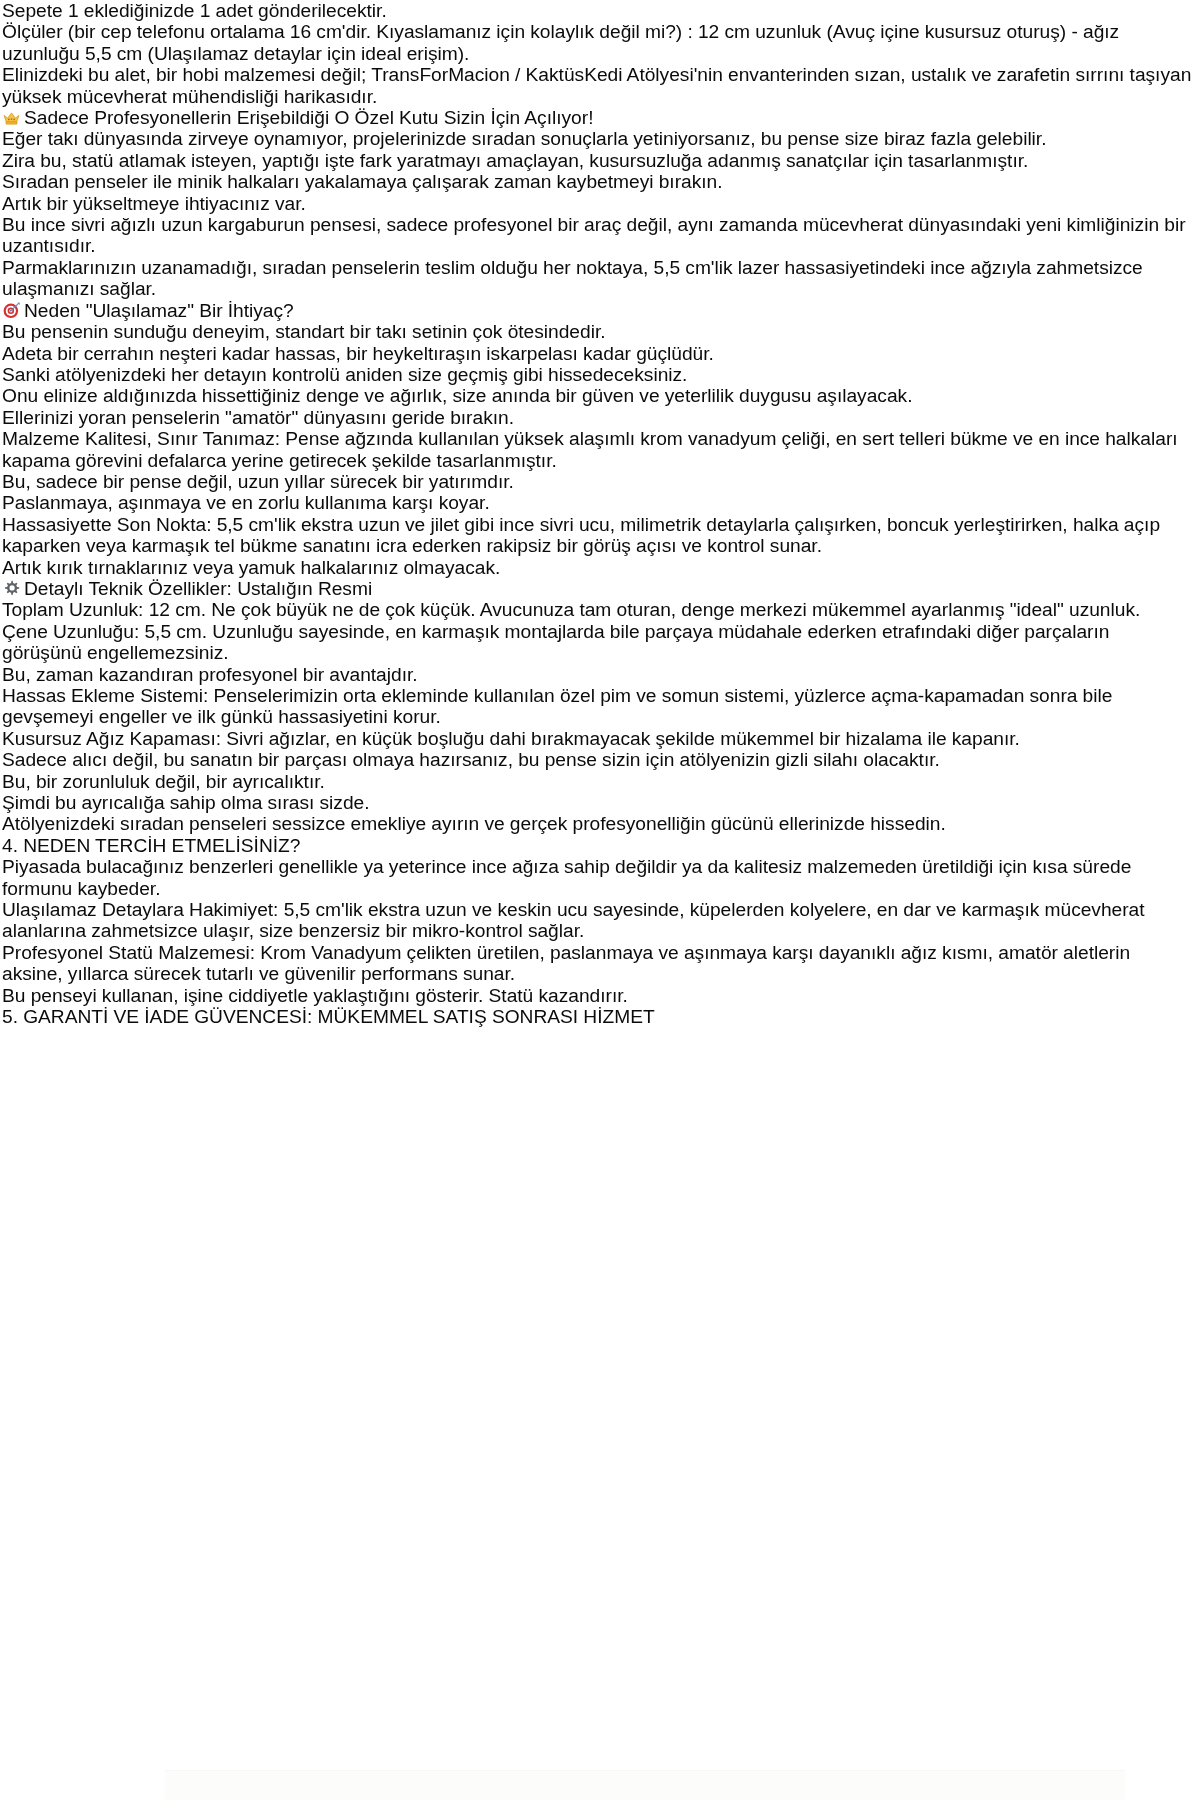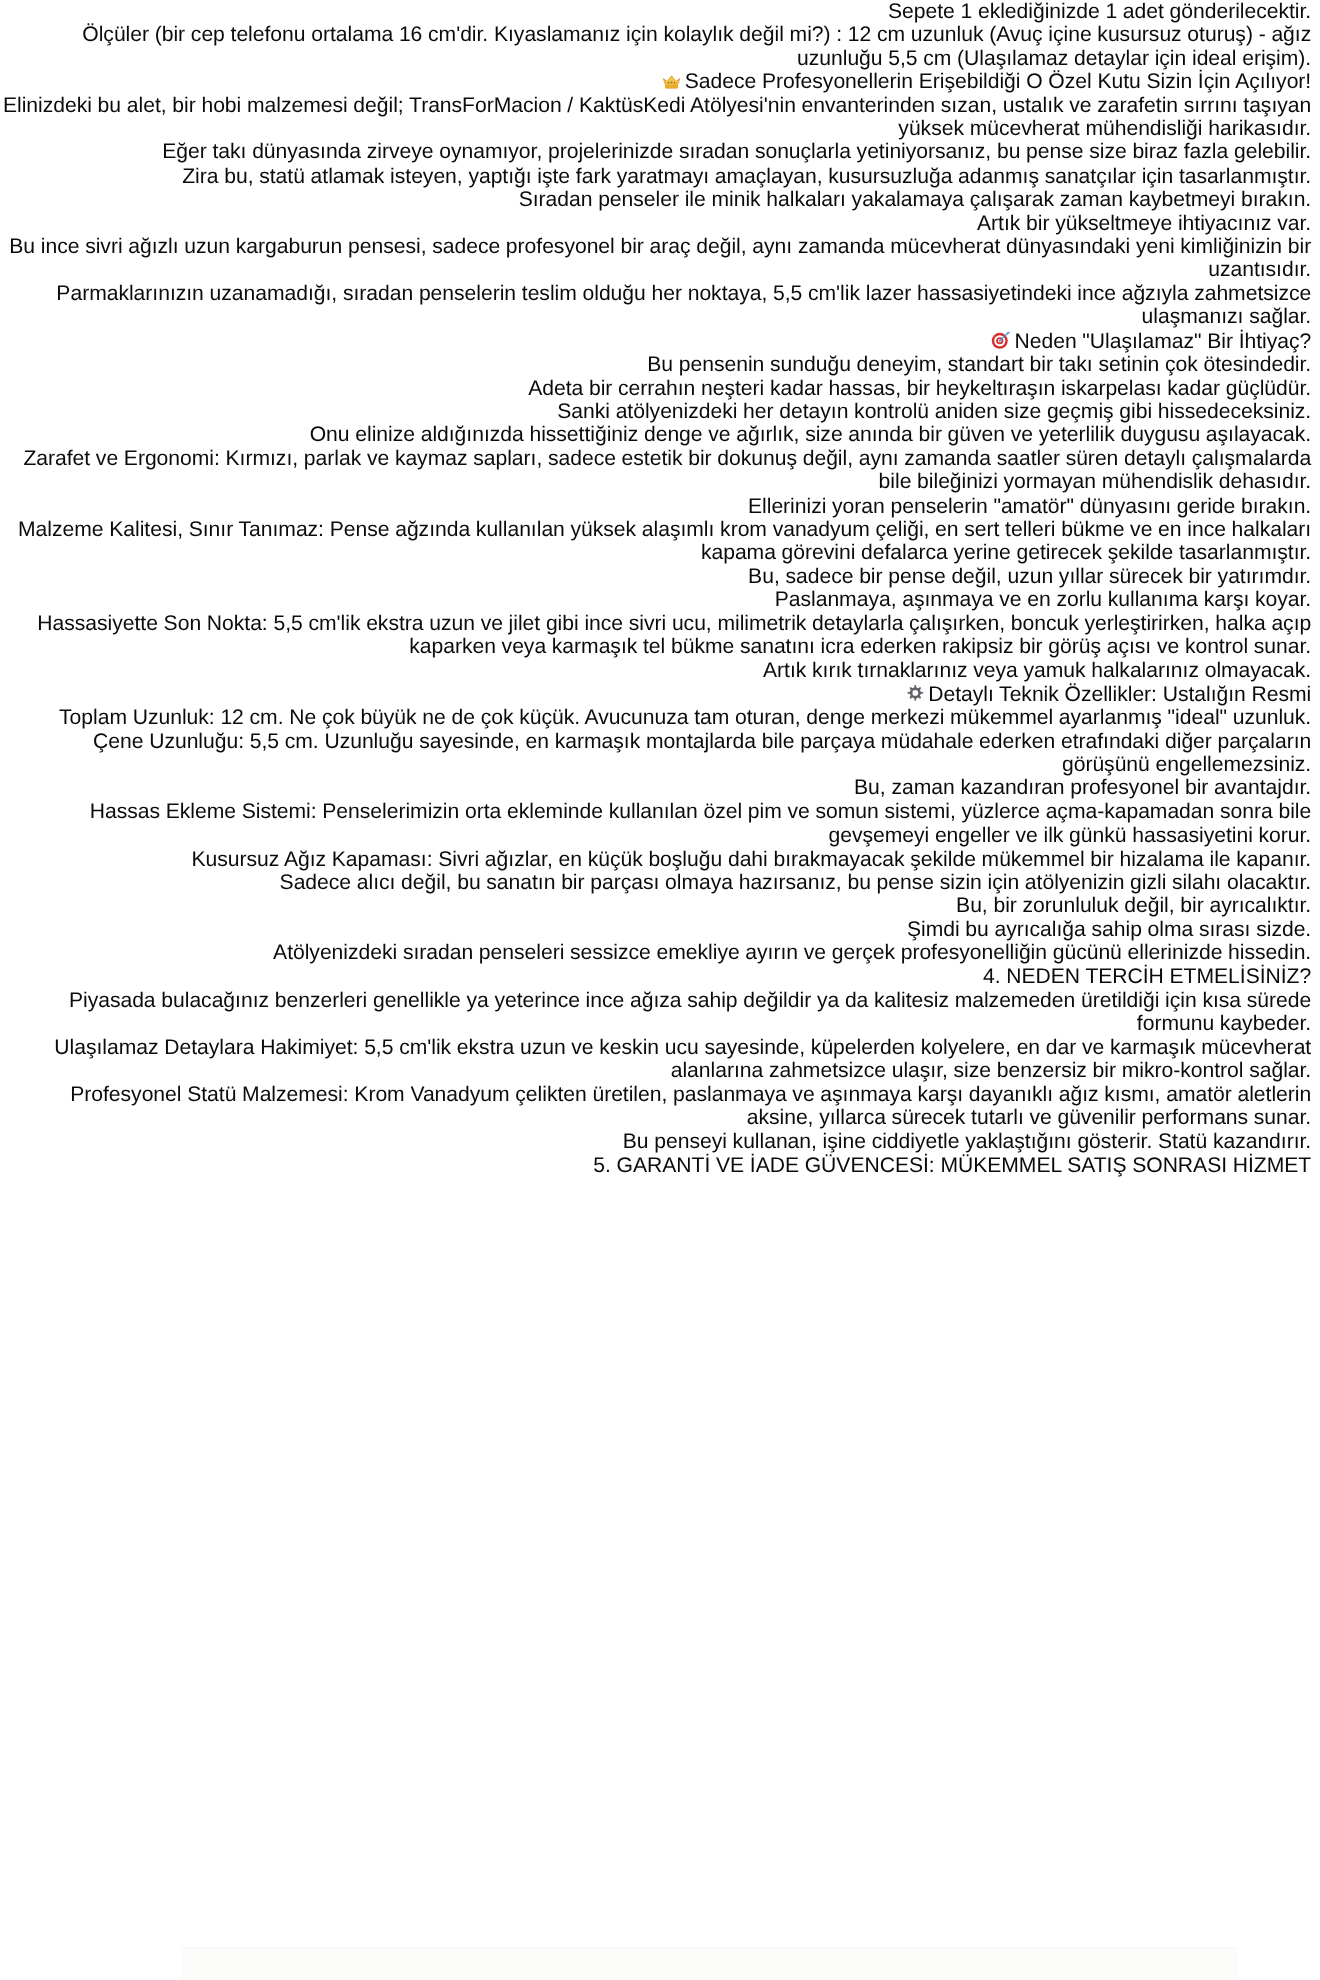--- a/index.html
+++ b/index.html
@@ -34,21 +34,20 @@
     letter-spacing: -0.02px;
     word-spacing: -0.1px;
     -webkit-font-smoothing: antialiased;
   }
 
   .line {
     display: block;
     white-space: normal;
     margin: 0;
     padding: 0;
-    text-align: right;
   }
 
   .emoji {
     display: inline-block;
     width: 19px;
     height: 19px;
     vertical-align: -3px;
     margin-right: 3px;
     position: relative;
   }
@@ -69,29 +68,29 @@
 </head>
 <body>
 
 <div id="doc">
 
   <div id="body-copy">
 
     <span class="line">Sepete 1 eklediğinizde 1 adet gönderilecektir.</span>
     <span class="line">Ölçüler (bir cep telefonu ortalama 16 cm'dir. Kıyaslamanız için kolaylık değil mi?) : 12 cm uzunluk (Avuç içine kusursuz oturuş) - ağız uzunluğu 5,5 cm (Ulaşılamaz detaylar için ideal erişim).</span>
 
+    <span class="line">Elinizdeki bu alet, bir hobi malzemesi değil; TransForMacion / KaktüsKedi Atölyesi'nin envanterinden sızan, ustalık ve zarafetin sırrını taşıyan yüksek mücevherat mühendisliği harikasıdır.</span>
+
     <span class="line"><span class="emoji emoji-crown"><svg viewBox="0 0 24 24" width="19" height="19" aria-hidden="true">
             <path d="M2.6 9.4 L5.4 17.6 L18.6 17.6 L21.4 9.4 L17 12.8 L12 6.2 L7 12.8 Z" fill="#f5c542" stroke="#d79b1f" stroke-width="1"></path>
             <rect x="5" y="17.4" width="14" height="3" rx="0.6" fill="#f0b429" stroke="#d79b1f" stroke-width="0.8"></rect>
             <circle cx="8.6" cy="14.4" r="1.1" fill="#e0562c"></circle>
             <circle cx="12" cy="13.9" r="1.1" fill="#3f9b54"></circle>
             <circle cx="15.4" cy="14.4" r="1.1" fill="#e0562c"></circle>
           </svg></span><span>Sadece Profesyonellerin Erişebildiği O Özel Kutu Sizin İçin Açılıyor!</span></span>
-
-    <span class="line">Elinizdeki bu alet, bir hobi malzemesi değil; TransForMacion / KaktüsKedi Atölyesi'nin envanterinden sızan, ustalık ve zarafetin sırrını taşıyan yüksek mücevherat mühendisliği harikasıdır.</span>
     <span class="line">Eğer takı dünyasında zirveye oynamıyor, projelerinizde sıradan sonuçlarla yetiniyorsanız, bu pense size biraz fazla gelebilir.</span>
     <span class="line">Zira bu, statü atlamak isteyen, yaptığı işte fark yaratmayı amaçlayan, kusursuzluğa adanmış sanatçılar için tasarlanmıştır.</span>
     <span class="line">Sıradan penseler ile minik halkaları yakalamaya çalışarak zaman kaybetmeyi bırakın.</span>
     <span class="line">Artık bir yükseltmeye ihtiyacınız var.</span>
     <span class="line">Bu ince sivri ağızlı uzun kargaburun pensesi, sadece profesyonel bir araç değil, aynı zamanda mücevherat dünyasındaki yeni kimliğinizin bir uzantısıdır.</span>
     <span class="line">Parmaklarınızın uzanamadığı, sıradan penselerin teslim olduğu her noktaya, 5,5 cm'lik lazer hassasiyetindeki ince ağzıyla zahmetsizce ulaşmanızı sağlar.</span>
 
     <span class="line"><span class="emoji emoji-target"><svg viewBox="0 0 24 24" width="19" height="19" aria-hidden="true">
             <circle cx="11.2" cy="12.4" r="9.2" fill="#d63031"></circle>
             <circle cx="11.2" cy="12.4" r="6.4" fill="#ffffff"></circle>
@@ -99,21 +98,20 @@
             <circle cx="11.2" cy="12.4" r="2" fill="#ffffff"></circle>
             <circle cx="11.2" cy="12.4" r="0.9" fill="#2d3436"></circle>
             <path d="M11.4 12.2 L20.6 3.4" stroke="#4a90d9" stroke-width="1.5" stroke-linecap="round"></path>
             <path d="M19.4 2.2 L22.4 2 L22.2 5 Z" fill="#4a90d9"></path>
           </svg></span><span>Neden "Ulaşılamaz" Bir İhtiyaç?</span></span>
 
     <span class="line">Bu pensenin sunduğu deneyim, standart bir takı setinin çok ötesindedir.</span>
     <span class="line">Adeta bir cerrahın neşteri kadar hassas, bir heykeltıraşın iskarpelası kadar güçlüdür.</span>
     <span class="line">Sanki atölyenizdeki her detayın kontrolü aniden size geçmiş gibi hissedeceksiniz.</span>
     <span class="line">Onu elinize aldığınızda hissettiğiniz denge ve ağırlık, size anında bir güven ve yeterlilik duygusu aşılayacak.</span>
-    <span class="line">Zarafet ve Ergonomi: Kırmızı, parlak ve kaymaz sapları, sadece estetik bir dokunuş değil, aynı zamanda saatler süren detaylı çalışmalarda bile bileğinizi yormayan mühendislik dehasıdır.</span>
     <span class="line">Ellerinizi yoran penselerin "amatör" dünyasını geride bırakın.</span>
     <span class="line">Malzeme Kalitesi, Sınır Tanımaz: Pense ağzında kullanılan yüksek alaşımlı krom vanadyum çeliği, en sert telleri bükme ve en ince halkaları kapama görevini defalarca yerine getirecek şekilde tasarlanmıştır.</span>
     <span class="line">Bu, sadece bir pense değil, uzun yıllar sürecek bir yatırımdır.</span>
     <span class="line">Paslanmaya, aşınmaya ve en zorlu kullanıma karşı koyar.</span>
     <span class="line">Hassasiyette Son Nokta: 5,5 cm'lik ekstra uzun ve jilet gibi ince sivri ucu, milimetrik detaylarla çalışırken, boncuk yerleştirirken, halka açıp kaparken veya karmaşık tel bükme sanatını icra ederken rakipsiz bir görüş açısı ve kontrol sunar.</span>
     <span class="line">Artık kırık tırnaklarınız veya yamuk halkalarınız olmayacak.</span>
 
     <span class="line"><span class="emoji emoji-gear"><svg viewBox="0 0 24 24" width="19" height="19" aria-hidden="true">
             <path fill="#5f6368" d="M12 2.2 L13.5 2.2 L14 5 Q15 5.35 15.85 5.95 L18.35 4.6 L19.4 5.65 L18.05 8.15 Q18.65 9 19 10 L21.8 10.5 L21.8 12 L19 12.5 Q18.65 13.5 18.05 14.35 L19.4 16.85 L18.35 17.9 L15.85 16.55 Q15 17.15 14 17.5 L13.5 20.3 L12 20.3 L11.5 17.5 Q10.5 17.15 9.65 16.55 L7.15 17.9 L6.1 16.85 L7.45 14.35 Q6.85 13.5 6.5 12.5 L3.7 12 L3.7 10.5 L6.5 10 Q6.85 9 7.45 8.15 L6.1 5.65 L7.15 4.6 L9.65 5.95 Q10.5 5.35 11.5 5 Z"></path>
             <circle cx="12.75" cy="11.25" r="3.3" fill="#ffffff"></circle>

